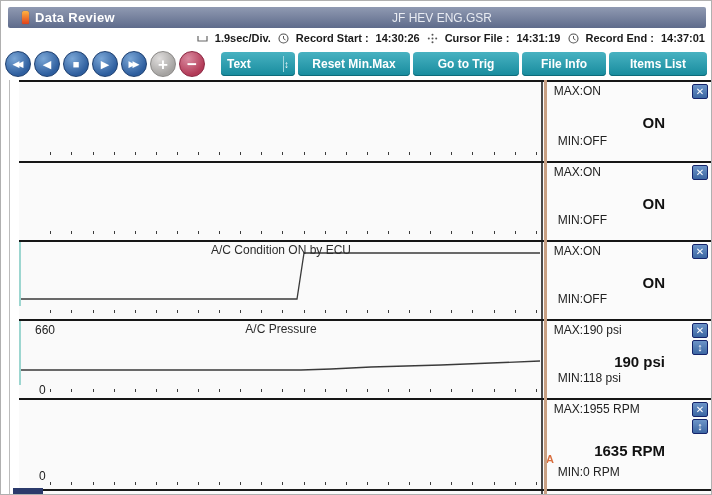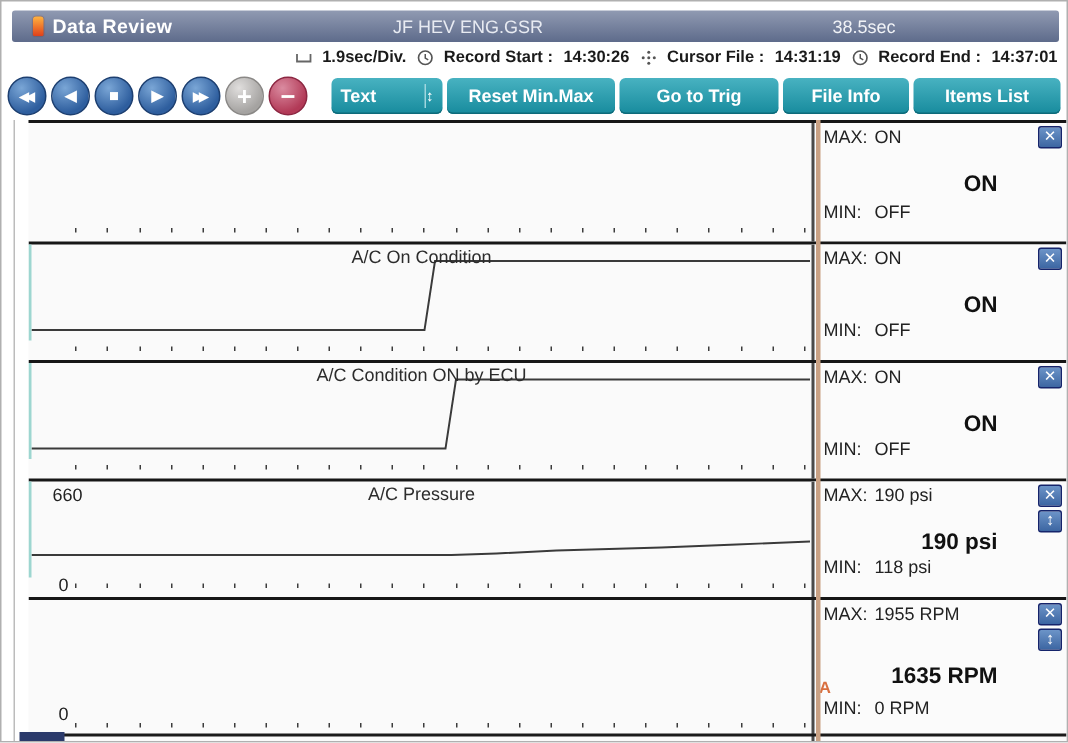--- a/index.html
+++ b/index.html
@@ -79,21 +79,21 @@
   .scale-bottom { position:absolute; bottom:1px; left:20px; font-size:12px; color:#222; z-index:3; }
   
   .side-panel {
     position:absolute; right:0; top:0; width:170px; height:100%;
     border-left:2px solid #4a4a4a; background:#fbfbfb;
   }
   .max-row, .min-row { position:absolute; left:6px; font-size:12px; color:#222; white-space:nowrap; }
   .max-row { top:2px; }
   .min-row { bottom:13px; }
   .tall .min-row { bottom:18px; }
-  .mm-label { display:inline-block; min-width:34px; }
+  .mm-label { display:inline-block; min-width:34px;text-align:right; }
   .cur-value {
     position:absolute; top:32px; right:46px; font-size:15px; font-weight:bold; color:#111;
     white-space:nowrap;
   }
   .tall .cur-value { top:42px; }
   .close-btn, .scale-btn {
     position:absolute; right:3px; width:16px; height:15px; padding:0;
     background:linear-gradient(#6c94c8,#3c66a2); border:1px solid #15246b; border-radius:2px;
     color:#fff; font-size:10px; font-weight:bold; line-height:13px; cursor:pointer;
     display:flex; align-items:center; justify-content:center; font-family:inherit;
@@ -115,21 +115,20 @@
 <body>
 
 <div class="screen">
 
   <div class="titlebar">
     <div class="left">
       <span class="flame-icon"></span>
       <span class="app-title">Data Review</span>
     </div>
     <div class="mid">JF HEV ENG.GSR</div>
-    <div class="right">38.5sec</div>
   </div>
 
   <div class="infobar">
     <svg class="mini-icon" viewBox="0 0 11 11">
         <path d="M1 3 v5 h9 v-5" fill="none" stroke="#666" stroke-width="1.2"></path>
       </svg>
     <span>1.9sec/Div.</span>
     <svg class="mini-icon" viewBox="0 0 11 11">
         <circle cx="5.5" cy="5.5" r="4.5" fill="none" stroke="#555" stroke-width="1.1"></circle>
         <path d="M5.5 3 v2.7 l2 1.2" fill="none" stroke="#555" stroke-width="1"></path>
@@ -209,26 +208,20 @@
         </div>
       <div class="side-panel">
         <div class="max-row"><span class="mm-label">MAX:</span><span>ON</span></div>
         <div class="cur-value">ON</div>
         <div class="min-row"><span class="mm-label">MIN:</span><span>OFF</span></div>
         <button class="close-btn">✕</button>
       </div>
     </div>
 
     <div class="channel">
-      <div class="plot-area">
-        <div class="chan-title">A/C On Condition</div>
-        <svg class="trace-svg" preserveAspectRatio="none" viewBox="0 0 520 64">
-            <polyline points="0,57 262,57 269,11 519,11"></polyline>
-          </svg>
-      </div>
       <div class="tick-row">
           <span class="tick" style="left: 6%;"></span>
           <span class="tick" style="left: 10.0435%;"></span>
           <span class="tick" style="left: 14.087%;"></span>
           <span class="tick" style="left: 18.1304%;"></span>
           <span class="tick" style="left: 22.1739%;"></span>
           <span class="tick" style="left: 26.2174%;"></span>
           <span class="tick" style="left: 30.2609%;"></span>
           <span class="tick" style="left: 34.3043%;"></span>
           <span class="tick" style="left: 38.3478%;"></span>

